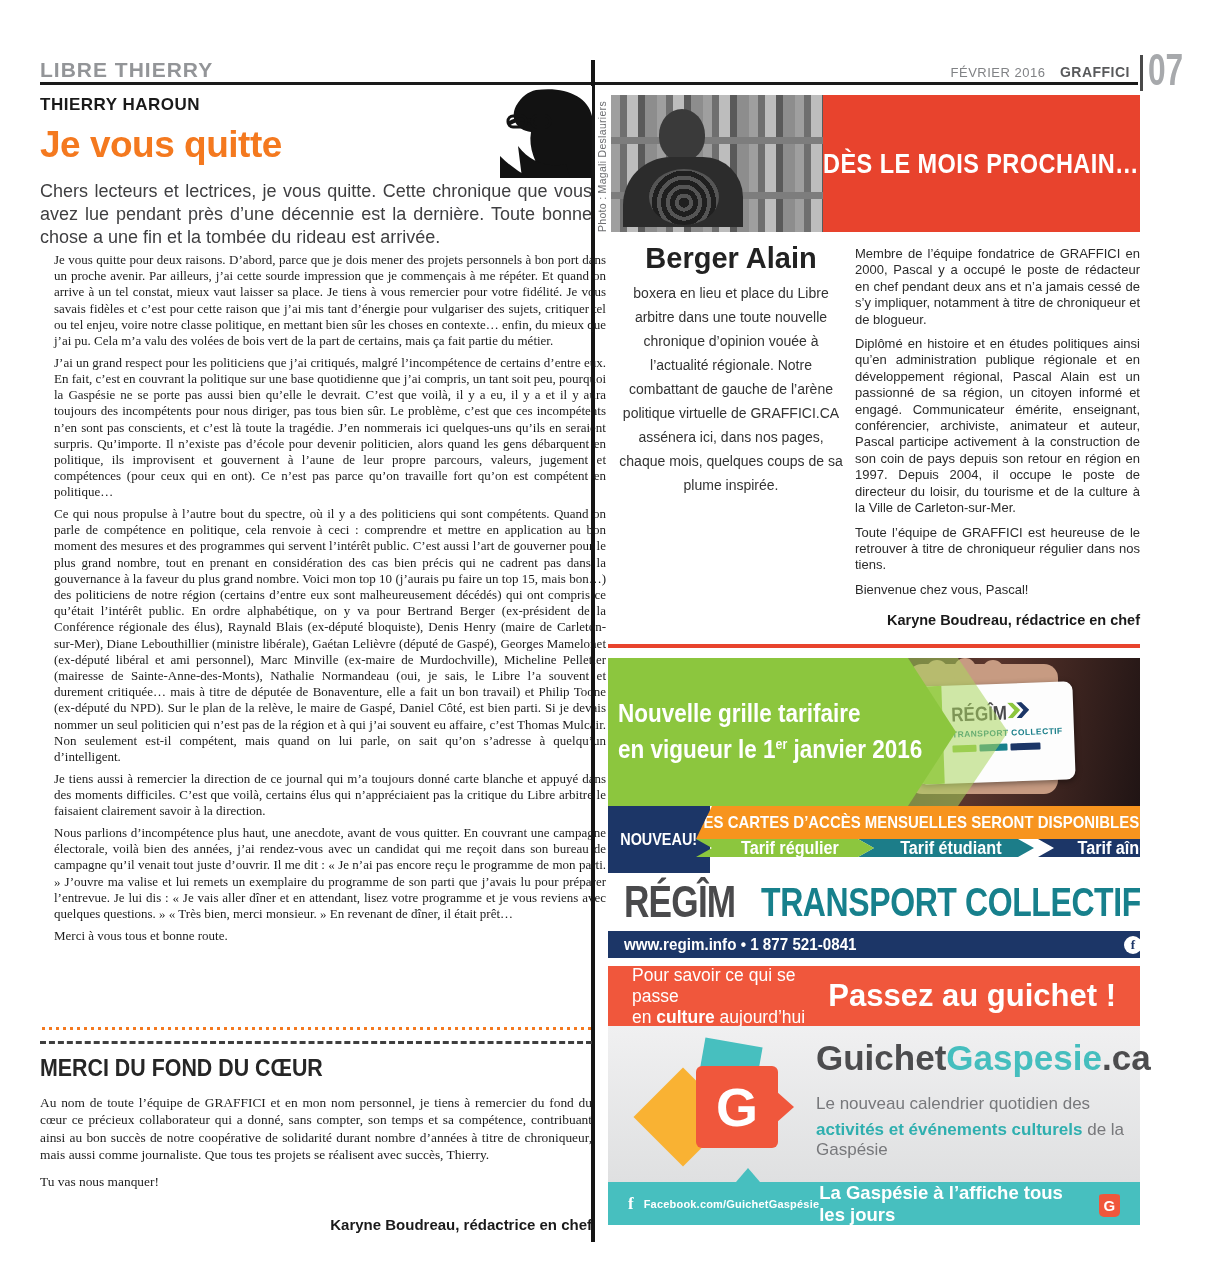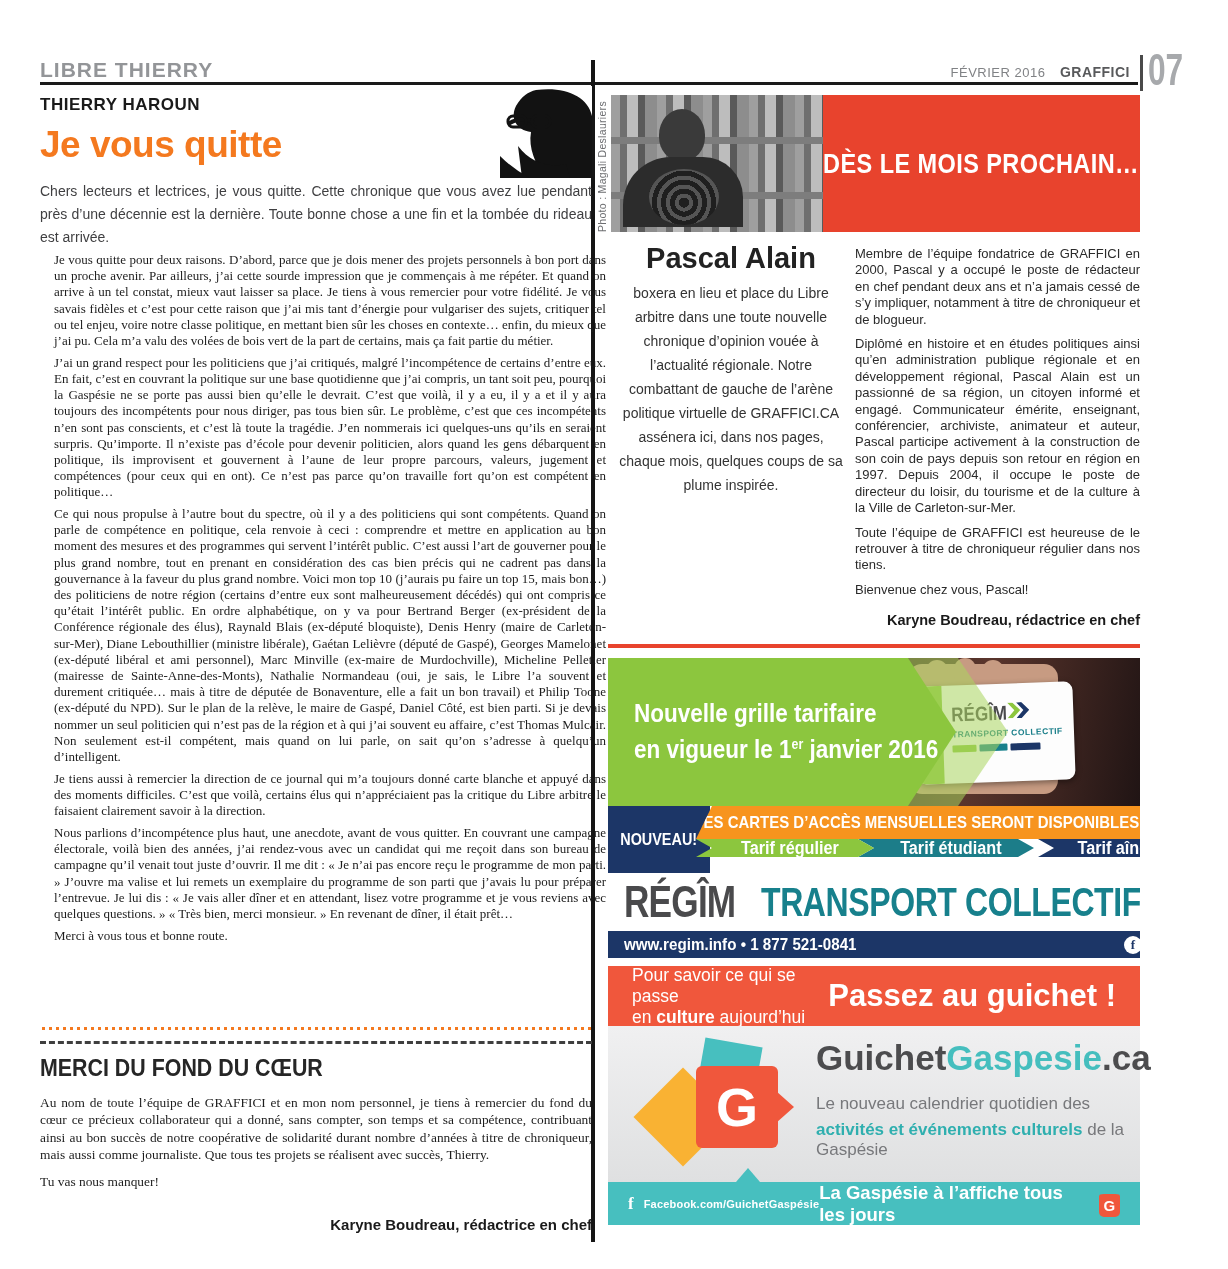--- a/index.html
+++ b/index.html
@@ -11,21 +11,21 @@
   .section-tag{font-size:21px;font-weight:700;color:#939598;letter-spacing:1px;}
   .hdr-rule{height:3px;background:#1a1a1a;}
   .hdr-issue{font-size:13px;color:#808285;letter-spacing:.5px;}
   .hdr-brand{font-size:14px;font-weight:700;color:#58595b;letter-spacing:.5px;margin-left:10px;}
   .hdr-tick{width:3px;height:36px;background:#4a4a4a;}
   .page-num{font-size:44px;font-weight:700;color:#a7a9ac;transform:scaleX(.72);transform-origin:left top;line-height:1;}
 
   
   .author{font-size:17px;font-weight:800;color:#1a1a1a;letter-spacing:.5px;}
   .art-title{font-size:37px;font-weight:800;color:#f4791f;letter-spacing:-.5px;}
-  .lede{font-size:14px;line-height:23px;color:#3f3f41;text-align:justify;}
+  .lede{font-size:18px;line-height:23px;color:#3f3f41;text-align:justify;}
   .body-copy{font-family:"Liberation Serif",serif;font-size:13px;line-height:16.2px;color:#1c1c1c;text-align:justify;}
   .body-copy p{margin:0 0 5.5px 0;}
   .dotted-rule{height:5px;background-image:radial-gradient(circle,#f4791f 1.7px,rgba(0,0,0,0) 1.9px);background-size:7px 5px;background-repeat:repeat-x;}
   .dashed-rule{border-top:3px dashed #3f3f3f;height:0;}
   .merci-head{font-size:23px;font-weight:800;color:#262626;transform:scaleX(.93);transform-origin:left center;white-space:nowrap;}
   .merci-copy{font-family:"Liberation Serif",serif;font-size:13.4px;line-height:17.4px;color:#1c1c1c;text-align:justify;}
   .merci-copy p{margin:0 0 9px 0;}
   .signature{font-size:15px;font-weight:700;color:#1a1a1a;text-align:right;}
   .vline{width:4px;background:#151515;}
 
@@ -51,21 +51,21 @@
   .regim-photo{position:absolute;left:0;top:0;width:532px;height:148px;background:linear-gradient(100deg,#433129 0%,#2a1d1b 38%,#5a352c 68%,#201414 100%);}
   .hand{position:absolute;background:#c79b82;border-radius:14px;}
   .card{position:absolute;width:158px;height:98px;background:#fdfdfd;border-radius:9px;transform:rotate(-2deg);box-shadow:0 2px 6px rgba(0,0,0,.45);overflow:hidden;}
   .card-strip{position:absolute;left:0;top:0;bottom:0;width:27px;background:#8cc63e;display:flex;align-items:center;justify-content:center;}
   .card-strip span{writing-mode:vertical-rl;transform:rotate(180deg);color:#fff;font-size:11px;font-weight:700;letter-spacing:1px;}
   .card-brand{position:absolute;left:36px;top:18px;font-size:20px;font-weight:600;color:#4a4a4c;transform:scaleX(.85);transform-origin:left center;}
   .card-tag{position:absolute;left:36px;top:44px;font-size:8.5px;font-weight:700;color:#1b7f8a;letter-spacing:.4px;}
   .card-bars{position:absolute;left:36px;top:60px;display:flex;gap:3px;}
   .card-bars i{display:block;height:7px;border-radius:1px;}
   .chev-sm{position:absolute;width:13px;height:16px;clip-path:polygon(0 0,40% 0,100% 50%,40% 100%,0 100%,55% 50%);}
-  .green-banner{position:absolute;left:0;top:0;height:148px;display:flex;flex-direction:column;justify-content:center;padding-left:26px;box-sizing:border-box;}
+  .green-banner{position:absolute;left:0;top:0;height:148px;display:flex;flex-direction:column;justify-content:center;padding-left:10px;box-sizing:border-box;}
   .gb-main{background:#8cc63e;width:348px;clip-path:polygon(0 0,300px 0,348px 74px,300px 148px,0 148px);}
   .gb-echo{background:#a9d55f;width:400px;clip-path:polygon(0 0,350px 0,400px 74px,350px 148px,0 148px);opacity:.55;}
   .gb-line{color:#fff;font-size:25px;font-weight:700;line-height:31px;transform:scaleX(.9);transform-origin:left center;white-space:nowrap;}
   .gb-line sup{font-size:.55em;}
   .navy-block{background:#1c3667;display:flex;align-items:center;justify-content:center;}
   .nouveau{color:#fff;font-size:16px;font-weight:800;transform:scaleX(.9);}
   .orange-band{background:#f7941e;clip-path:polygon(16px 0,100% 0,100% 100%,0 100%);display:flex;align-items:center;justify-content:center;}
   .orange-band span{color:#fff;font-size:17px;font-weight:700;transform:scaleX(.88);white-space:nowrap;}
   .tag{position:absolute;height:18px;display:flex;align-items:center;justify-content:center;clip-path:polygon(0 0,calc(100% - 16px) 0,100% 50%,calc(100% - 16px) 100%,0 100%,16px 50%);}
   .tag span{color:#fff;font-size:18px;font-weight:700;transform:scaleX(.9);white-space:nowrap;padding-left:10px;}
@@ -167,21 +167,21 @@
     <div class="figure-head" style="left:48px;top:14px;"></div>
     <div class="figure-body" style="left:12px;top:62px;"></div>
     <div class="figure-scarf" style="left:38px;top:74px;"></div>
   </div>
 
   <div class="abs red-banner" style="left:823px;top:95px;width:317px;height:137px;">
     <span>DÈS LE MOIS PROCHAIN…</span>
   </div>
 
   <div class="abs" style="left:614px;top:242px;width:234px;text-align:center;">
-    <div class="pascal-name">Pascal Alain</div>
+    <div class="pascal-name">Berger Alain</div>
     <div class="pascal-intro" style="margin-top:6px;">boxera en lieu et place du Libre arbitre dans une toute nouvelle chronique d’opinion vouée à l’actualité régionale. Notre combattant de gauche de l’arène politique virtuelle de GRAFFICI.CA assénera ici, dans nos pages, chaque mois, quelques coups de sa plume inspirée.</div>
   </div>
 
   <div class="abs col-copy" style="left:855px;top:246px;width:285px;">
     <p>Membre de l’équipe fondatrice de GRAFFICI en 2000, Pascal y a occupé le poste de rédacteur en chef pendant deux ans et n’a jamais cessé de s’y impliquer, notamment à titre de chroniqueur et de blogueur.</p>
     <p>Diplômé en histoire et en études politiques ainsi qu’en administration publique régionale et en développement régional, Pascal Alain est un passionné de sa région, un citoyen informé et engagé. Communicateur émérite, enseignant, conférencier, archiviste, animateur et auteur, Pascal participe activement à la construction de son coin de pays depuis son retour en région en 1997. Depuis 2004, il occupe le poste de directeur du loisir, du tourisme et de la culture à la Ville de Carleton-sur-Mer.</p>
     <p>Toute l’équipe de GRAFFICI est heureuse de le retrouver à titre de chroniqueur régulier dans nos tiens.</p>
     <p>Bienvenue chez vous, Pascal!</p>
     <div class="sig-sm" style="margin-top:14px;">Karyne Boudreau, rédactrice en chef</div>
   </div>

